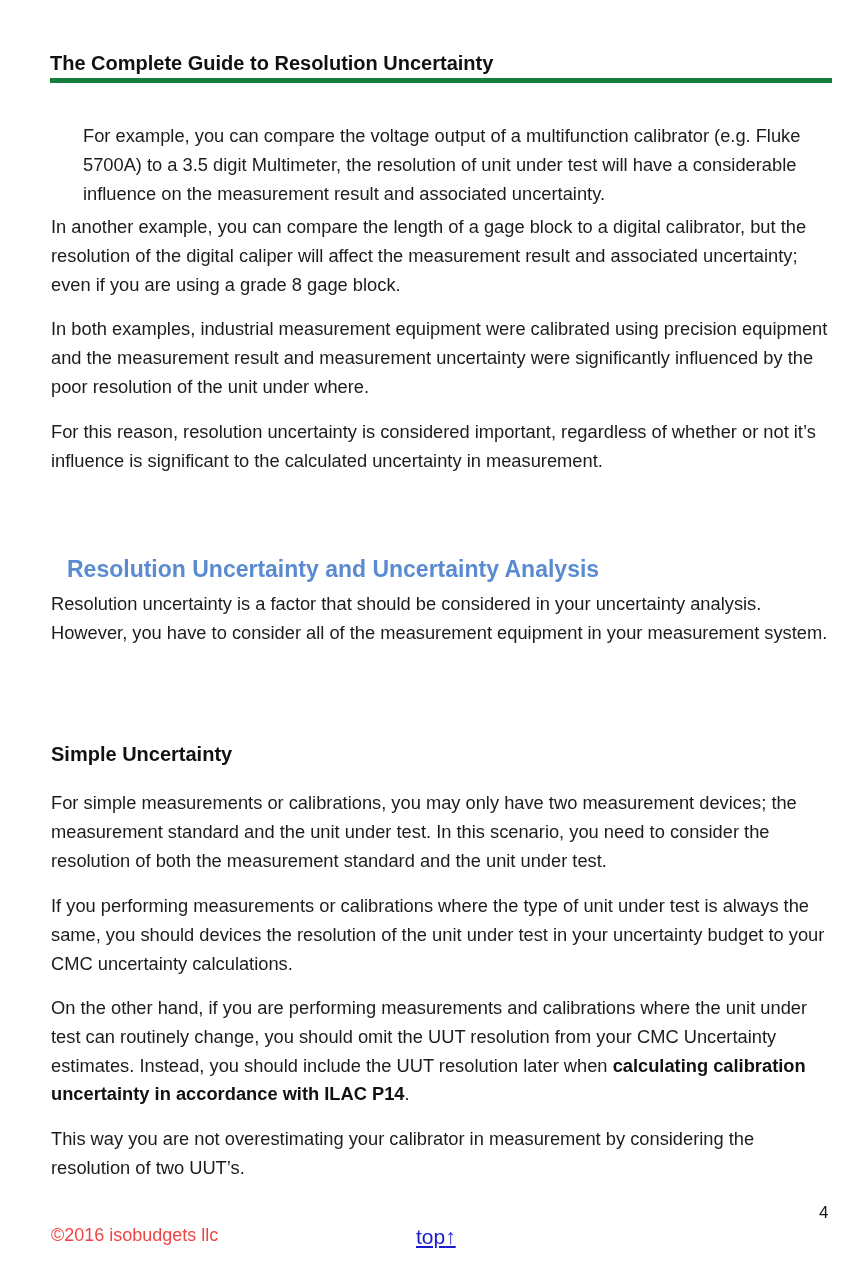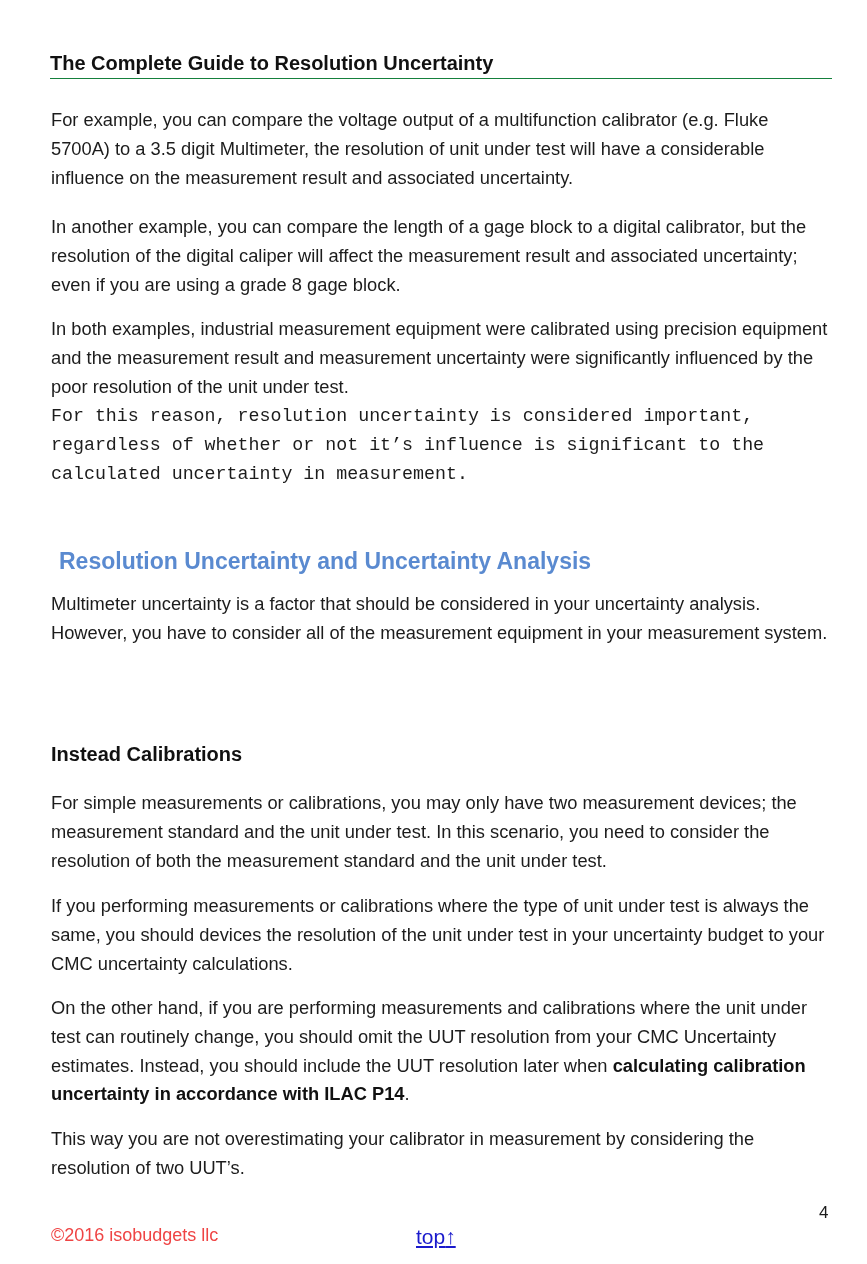--- a/index.html
+++ b/index.html
@@ -3,57 +3,57 @@
 <meta charset="utf-8">
 <style>
   html, body { margin: 0; padding: 0; background: #ffffff; }
   body {
     width: 867px; height: 1264px; position: relative; overflow: hidden;
     font-family: "Liberation Sans", "DejaVu Sans", sans-serif;
     color: #1a1a1a;
   }
   .header {
     position: absolute; left: 50px; top: 52px; width: 782px;
-    border-bottom: 1px solid #15803d; padding-bottom: 3px;
+    border-bottom: 5px solid #15803d; padding-bottom: 3px;
   }
   .header-title { font-weight: bold; font-size: 20px; color: #111; letter-spacing: 0px; }
   .para {
     position: absolute; left: 51px; width: 780px;
     font-size: 18.3px; line-height: 28.8px; color: #1c1c1c; margin: 0;
   }
   .h2 {
-    position: absolute; left: 51px; font-size: 23px; font-weight: bold; color: #5a8ad0; margin: 8px;
+    position: absolute; left: 51px; font-size: 23px; font-weight: bold; color: #5a8ad0; margin: 16px;
   }
   .h3 {
     position: absolute; left: 51px; font-size: 20px; font-weight: bold; color: #111; margin: 0;
   }
   .bold { font-weight: bold; color: #111; }
   .footer-left { position: absolute; left: 51px; top: 1225px; font-size: 18px; color: #ef4444; }
   .footer-link {
     position: absolute; left: 416px; top: 1225px; font-size: 21px; color: #1a1acc;
     text-decoration: underline; cursor: pointer;
   }
   .page-num { position: absolute; left: 819px; top: 1203px; font-size: 17px; color: #1c1c1c; }
 </style>
 </head>
 <body>
 
 <div class="header">
   <div class="header-title">The Complete Guide to Resolution Uncertainty</div>
 </div>
 
-<p class="para" style="top:106px;">For example, you can compare the voltage output of a multifunction calibrator (e.g. Fluke 5700A) to a 3.5 digit Multimeter, the resolution of unit under test will have a considerable influence on the measurement result and associated uncertainty.</p>
+<p class="para" style="top:122px;margin-left:32px;">For example, you can compare the voltage output of a multifunction calibrator (e.g. Fluke 5700A) to a 3.5 digit Multimeter, the resolution of unit under test will have a considerable influence on the measurement result and associated uncertainty.</p>
 <p class="para" style="top:213px;">In another example, you can compare the length of a gage block to a digital calibrator, but the resolution of the digital caliper will affect the measurement result and associated uncertainty; even if you are using a grade 8 gage block.</p>
-<p class="para" style="top:315px;">In both examples, industrial measurement equipment were calibrated using precision equipment and the measurement result and measurement uncertainty were significantly influenced by the poor resolution of the unit under test.</p>
-<p class="para" style="top:402px;font-family:Liberation Mono, monospace;">For this reason, resolution uncertainty is considered important, regardless of whether or not it’s influence is significant to the calculated uncertainty in measurement.</p>
+<p class="para" style="top:315px;">In both examples, industrial measurement equipment were calibrated using precision equipment and the measurement result and measurement uncertainty were significantly influenced by the poor resolution of the unit under where.</p>
+<p class="para" style="top:418px;">For this reason, resolution uncertainty is considered important, regardless of whether or not it’s influence is significant to the calculated uncertainty in measurement.</p>
 
 <h2 class="h2" style="top:540px;">Resolution Uncertainty and Uncertainty Analysis</h2>
-<p class="para" style="top:590px;">Multimeter uncertainty is a factor that should be considered in your uncertainty analysis. However, you have to consider all of the measurement equipment in your measurement system.</p>
+<p class="para" style="top:590px;">Resolution uncertainty is a factor that should be considered in your uncertainty analysis. However, you have to consider all of the measurement equipment in your measurement system.</p>
 
-<h3 class="h3" style="top:743px;">Instead Calibrations</h3>
+<h3 class="h3" style="top:743px;">Simple Uncertainty</h3>
 <p class="para" style="top:789px;">For simple measurements or calibrations, you may only have two measurement devices; the measurement standard and the unit under test. In this scenario, you need to consider the resolution of both the measurement standard and the unit under test.</p>
 <p class="para" style="top:892px;">If you performing measurements or calibrations where the type of unit under test is always the same, you should devices the resolution of the unit under test in your uncertainty budget to your CMC uncertainty calculations.</p>
 <p class="para" style="top:994px;"><span>On the other hand, if you are performing measurements and calibrations where the unit under test can routinely change, you should omit the UUT resolution from your CMC Uncertainty estimates. Instead, you should include the UUT resolution later when </span><span class="bold">calculating calibration uncertainty in accordance with ILAC P14</span><span>.</span></p>
 <p class="para" style="top:1125px;">This way you are not overestimating your calibrator in measurement by considering the resolution of two UUT’s.</p>
 
 <div class="page-num">4</div>
 <div class="footer-left">©2016 isobudgets llc</div>
 <a class="footer-link"><span>top</span><span style="font-weight:bold;">↑</span></a>
 
 </body></html>

